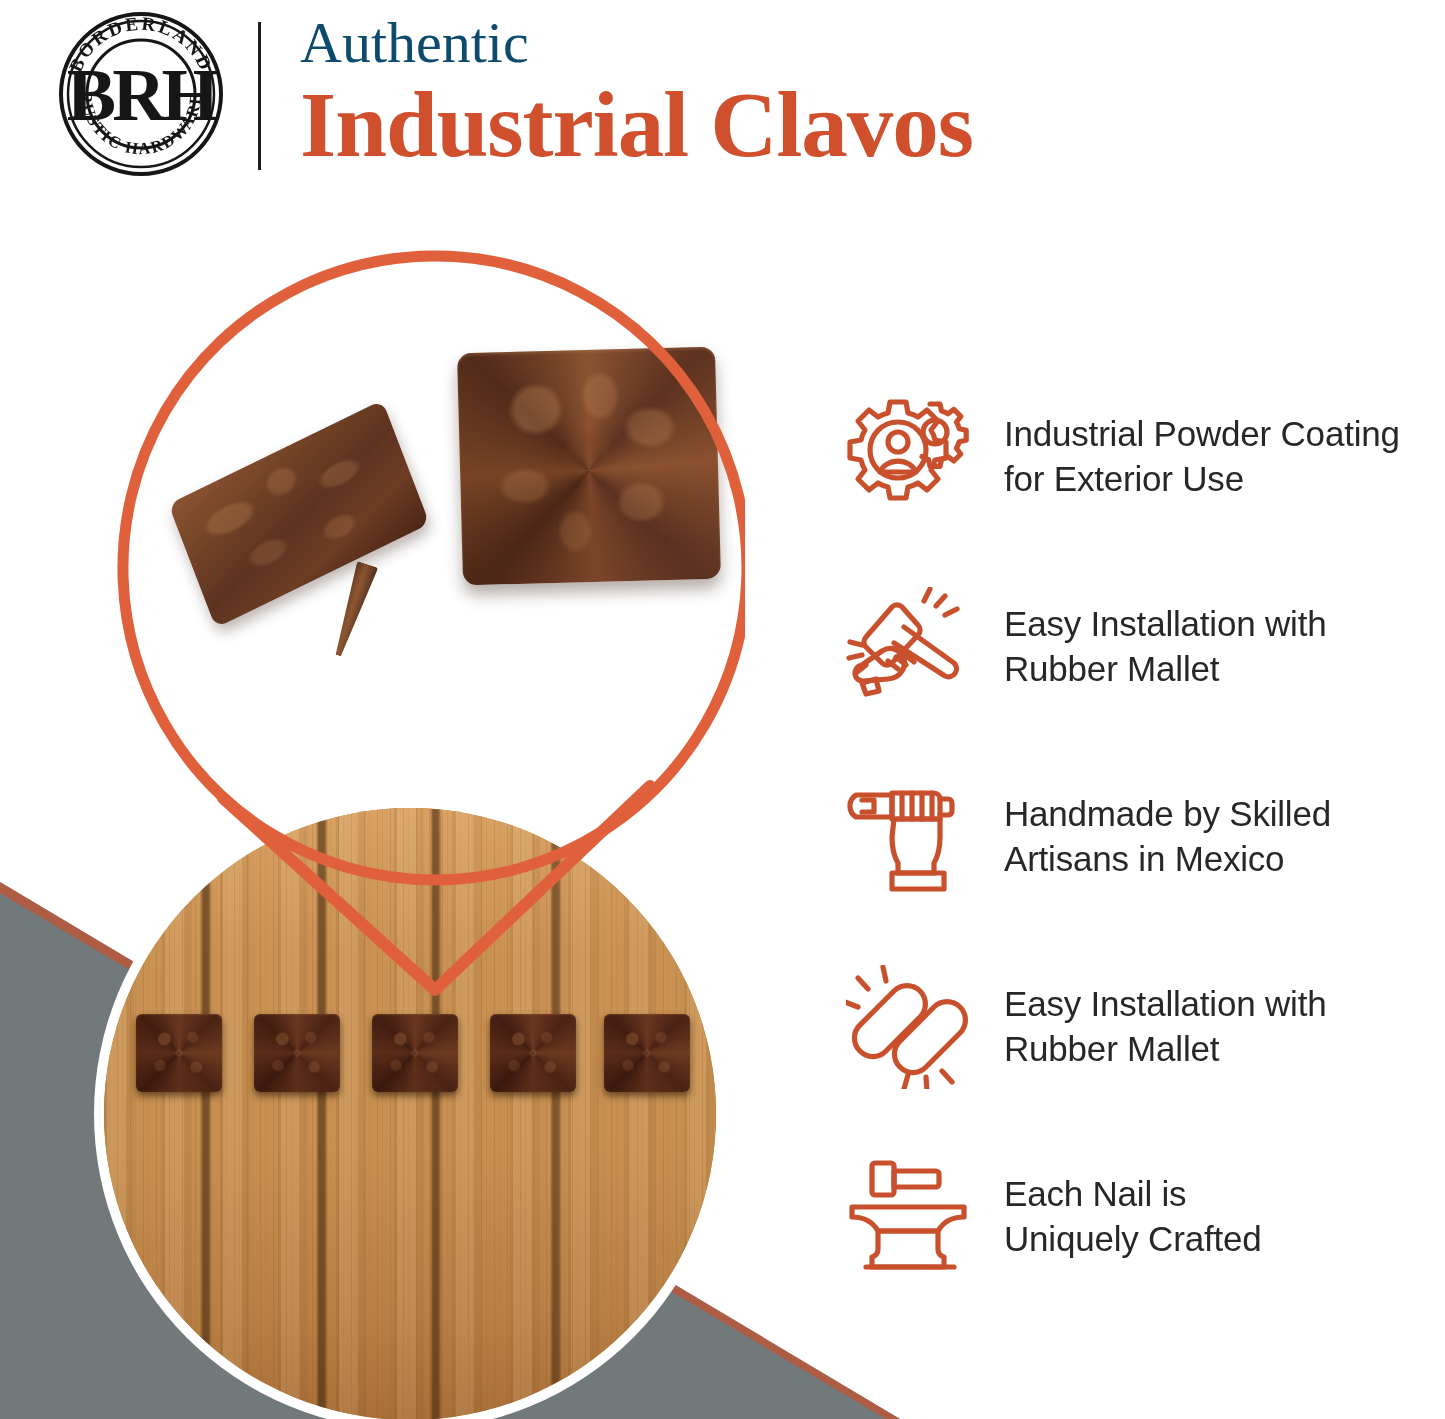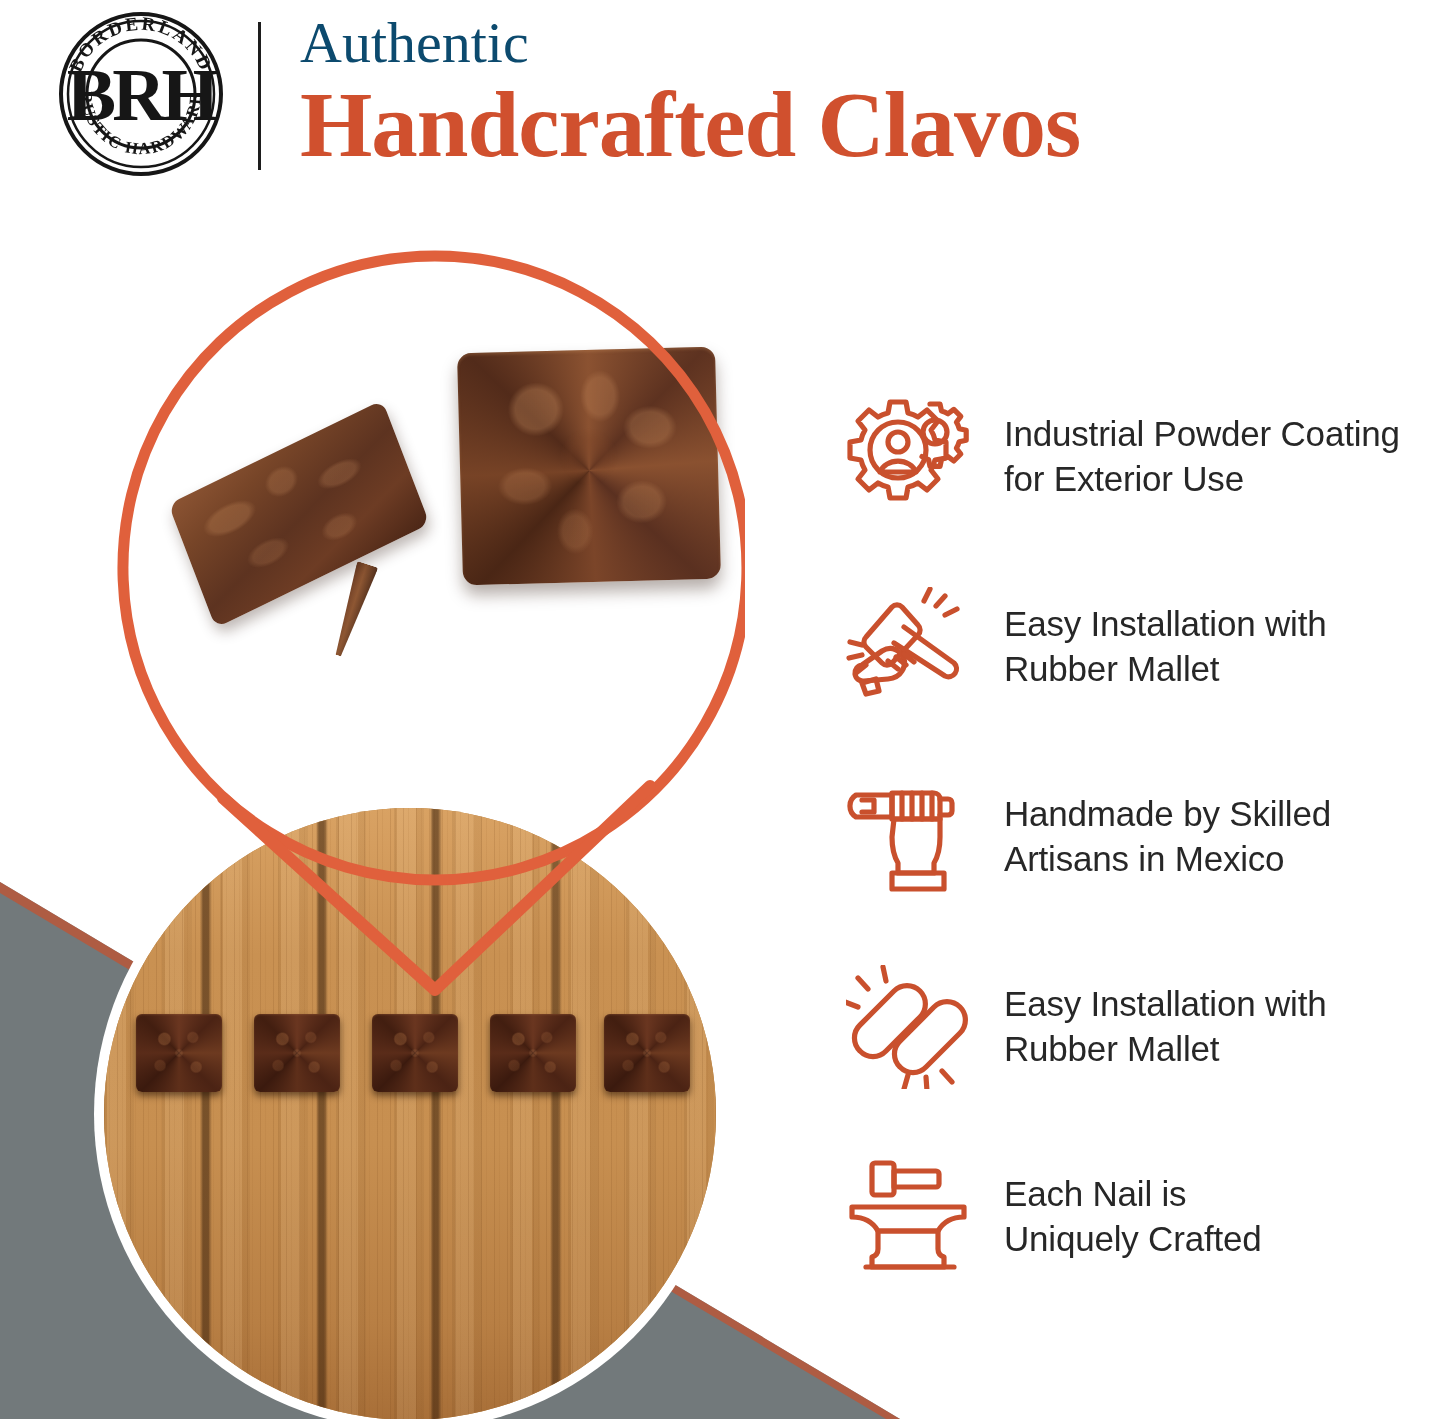--- a/index.html
+++ b/index.html
@@ -300,21 +300,21 @@
         </text>
         <text font-family="Liberation Serif, serif" font-size="16.5" font-weight="700" fill="#161616" letter-spacing="1.8">
           <textPath href="#arcBot" startOffset="50%" text-anchor="middle" side="right">RUSTIC HARDWARE</textPath>
         </text>
         <text x="86" y="112" text-anchor="middle" font-family="Liberation Serif, serif" font-size="74" font-weight="700" fill="#161616" letter-spacing="-4">BRH</text>
       </svg>
     </div>
     <div id="header-divider"></div>
     <div id="title-block">
       <div id="title-line1">Authentic</div>
-      <div id="title-line2">Handcrafted Clavos</div>
+      <div id="title-line2">Industrial Clavos</div>
     </div>
   </div>
 
   <div id="features">
 
     <div class="feature-row">
       <div class="feature-icon">
         <svg width="128" height="126" viewBox="0 0 128 126">
           <g fill="none" stroke="#c9502d" stroke-width="5.2" stroke-linejoin="round" stroke-linecap="round">
             <path d="M44 8 h16 l2 11 a34 34 0 0 1 10 4 l9-7 11 11 -7 9 a34 34 0 0 1 4 10 l11 2 v16 l-11 2 a34 34 0 0 1 -4 10 l7 9 -11 11 -9-7 a34 34 0 0 1 -10 4 l-2 11 h-16 l-2-11 a34 34 0 0 1 -10-4 l-9 7 -11-11 7-9 a34 34 0 0 1 -4-10 l-11-2 v-16 l11-2 a34 34 0 0 1 4-10 l-7-9 11-11 9 7 a34 34 0 0 1 10-4 z"></path>

